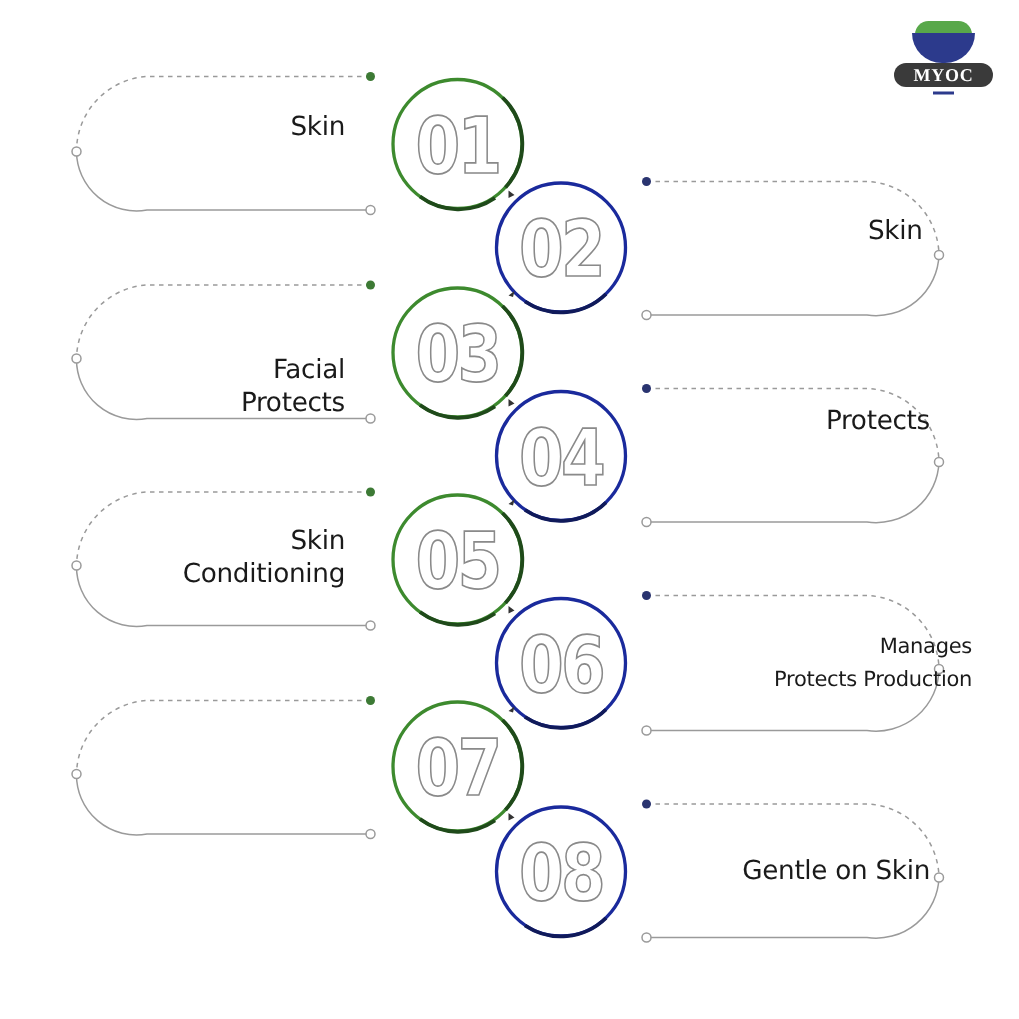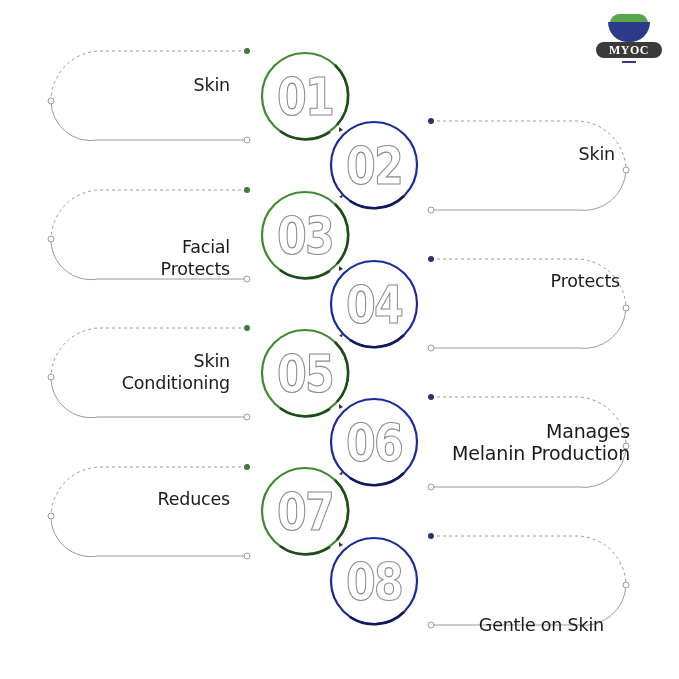--- a/index.html
+++ b/index.html
@@ -164,22 +164,21 @@
   <div>Facial</div>
   <div>Protects</div>
 </div>
 <div class="label" style="left:440px; top:270px; width:180px;">
   <div>Protects</div>
 </div>
 <div class="label" style="left:70px; top:350px; width:160px;">
   <div>Skin</div>
   <div>Conditioning</div>
 </div>
-<div class="label" style="left:430px; top:420px; width:200px; font-size:19px;">
+<div class="label" style="left:448px; top:420px; width:200px; font-size:14px;">
   <div>Manages</div>
-  <div>Melanin Production</div>
+  <div>Protects Production</div>
 </div>
 <div class="label" style="left:70px; top:488px; width:160px;">
-  <div>Reduces</div>
 </div>
-<div class="label" style="left:424px; top:570px; width:180px;margin-top:44px;">
+<div class="label" style="left:440px; top:570px; width:180px;">
   <div>Gentle on Skin</div>
 </div>
 
 </body></html>

